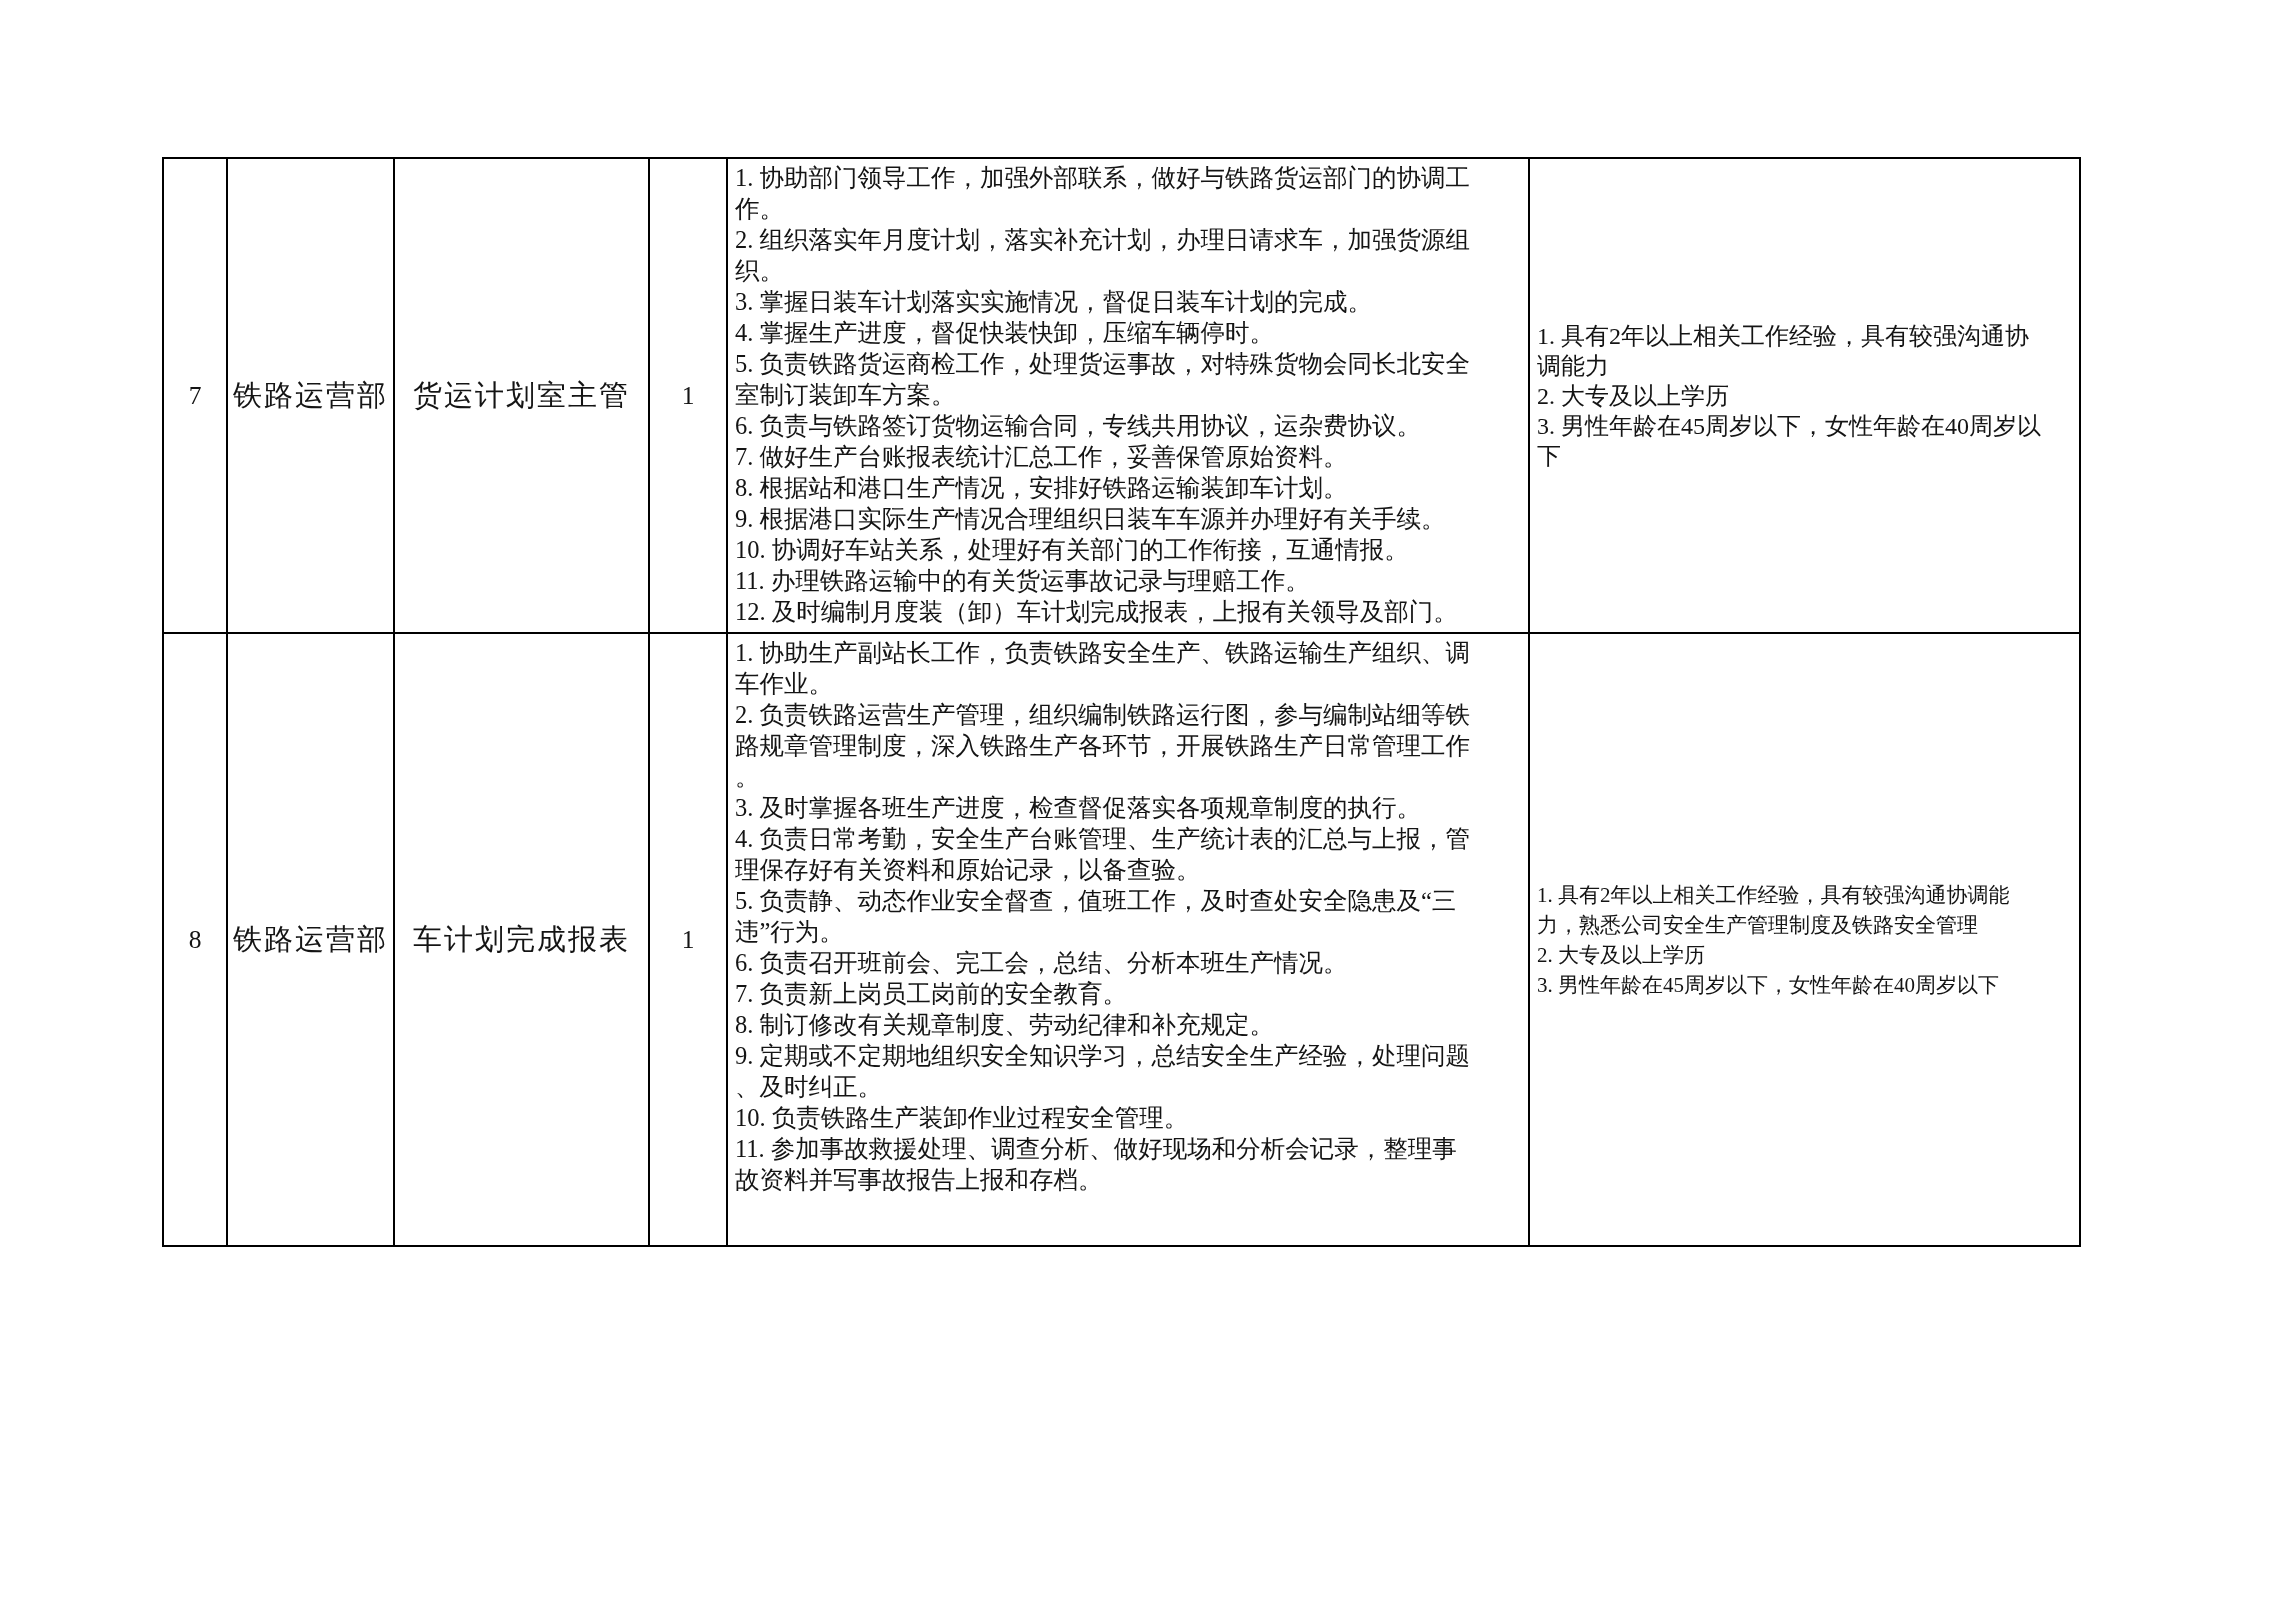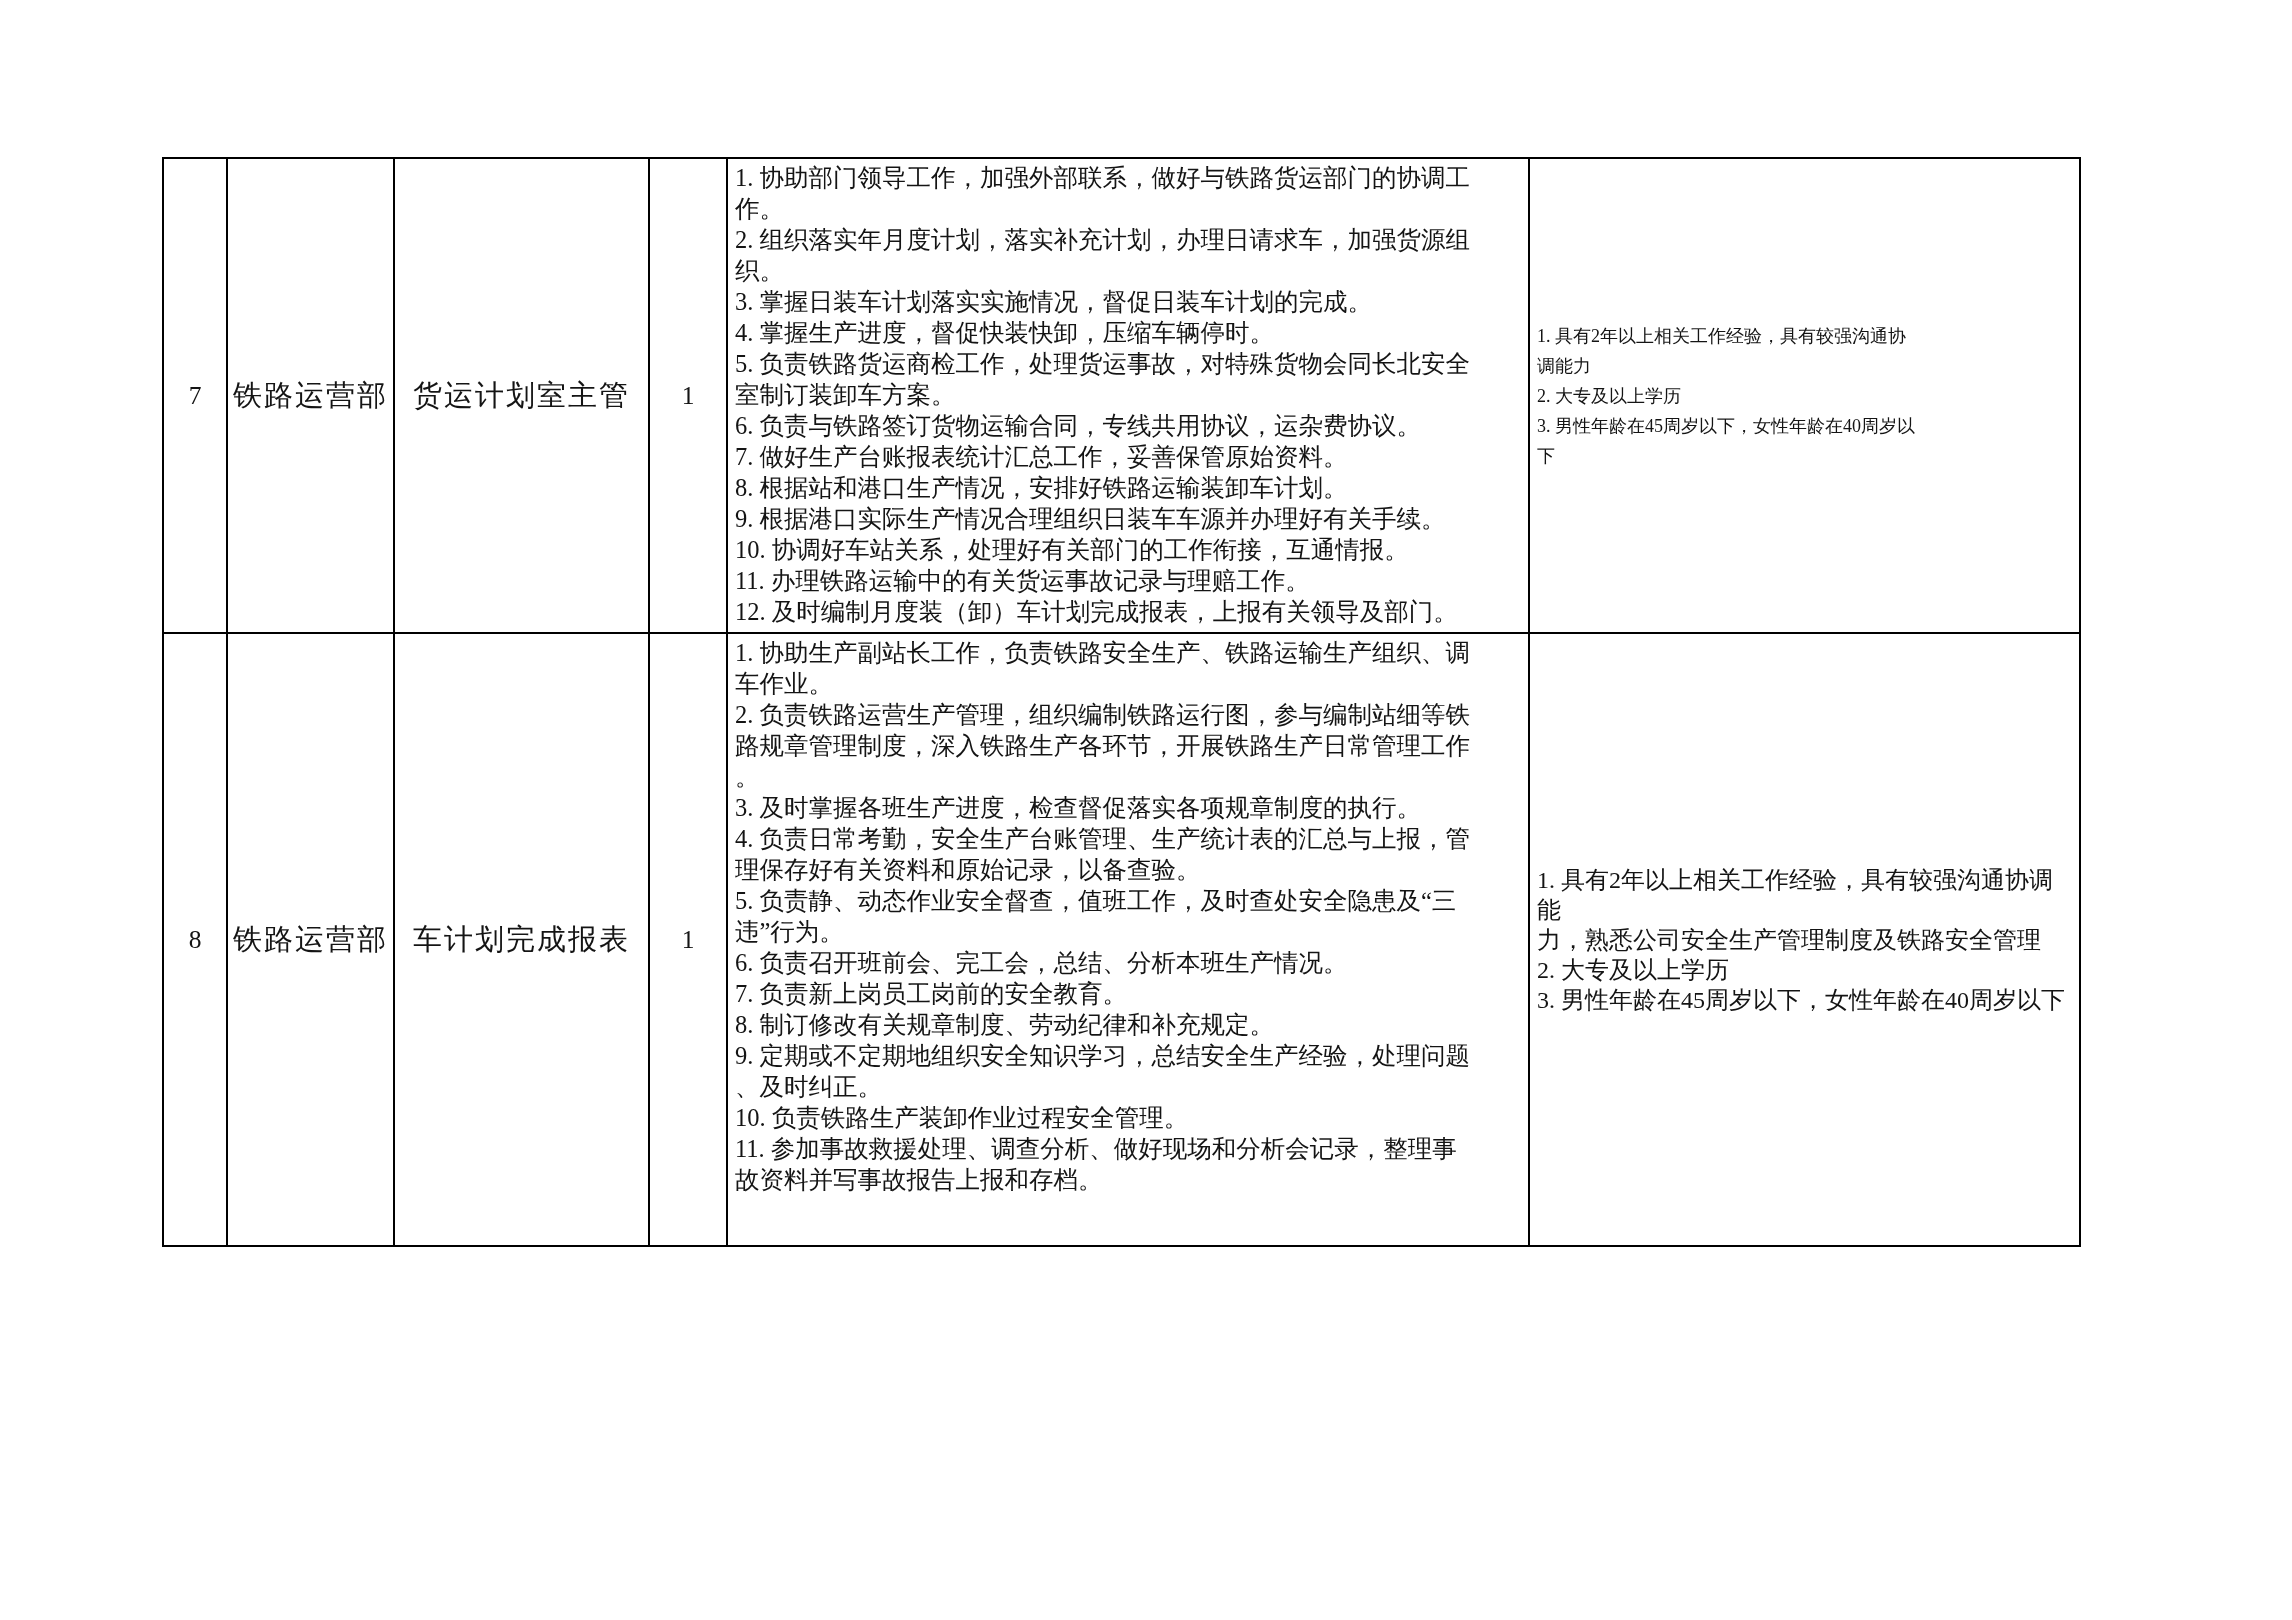--- a/index.html
+++ b/index.html
@@ -57,22 +57,22 @@
     white-space: pre-line;
     margin-top: 40px;
   }
   td.req-cell {
     vertical-align: middle;
     text-align: left;
     padding: 0 3.9px 0 6.9px;
     line-height: 30px;
     white-space: pre-line;
   }
-  td.req-cell.req-7 { font-size: 18px; }
-  td.req-cell.req-8 { font-size: 24px; }
+  td.req-cell.req-7 { font-size: 24px; }
+  td.req-cell.req-8 { font-size: 21px; }
 </style>
 </head>
 <body>
 
 <div class="page">
   <table class="jobs">
     <colgroup>
       <col class="c-seq">
       <col class="c-dept">
       <col class="c-pos">

